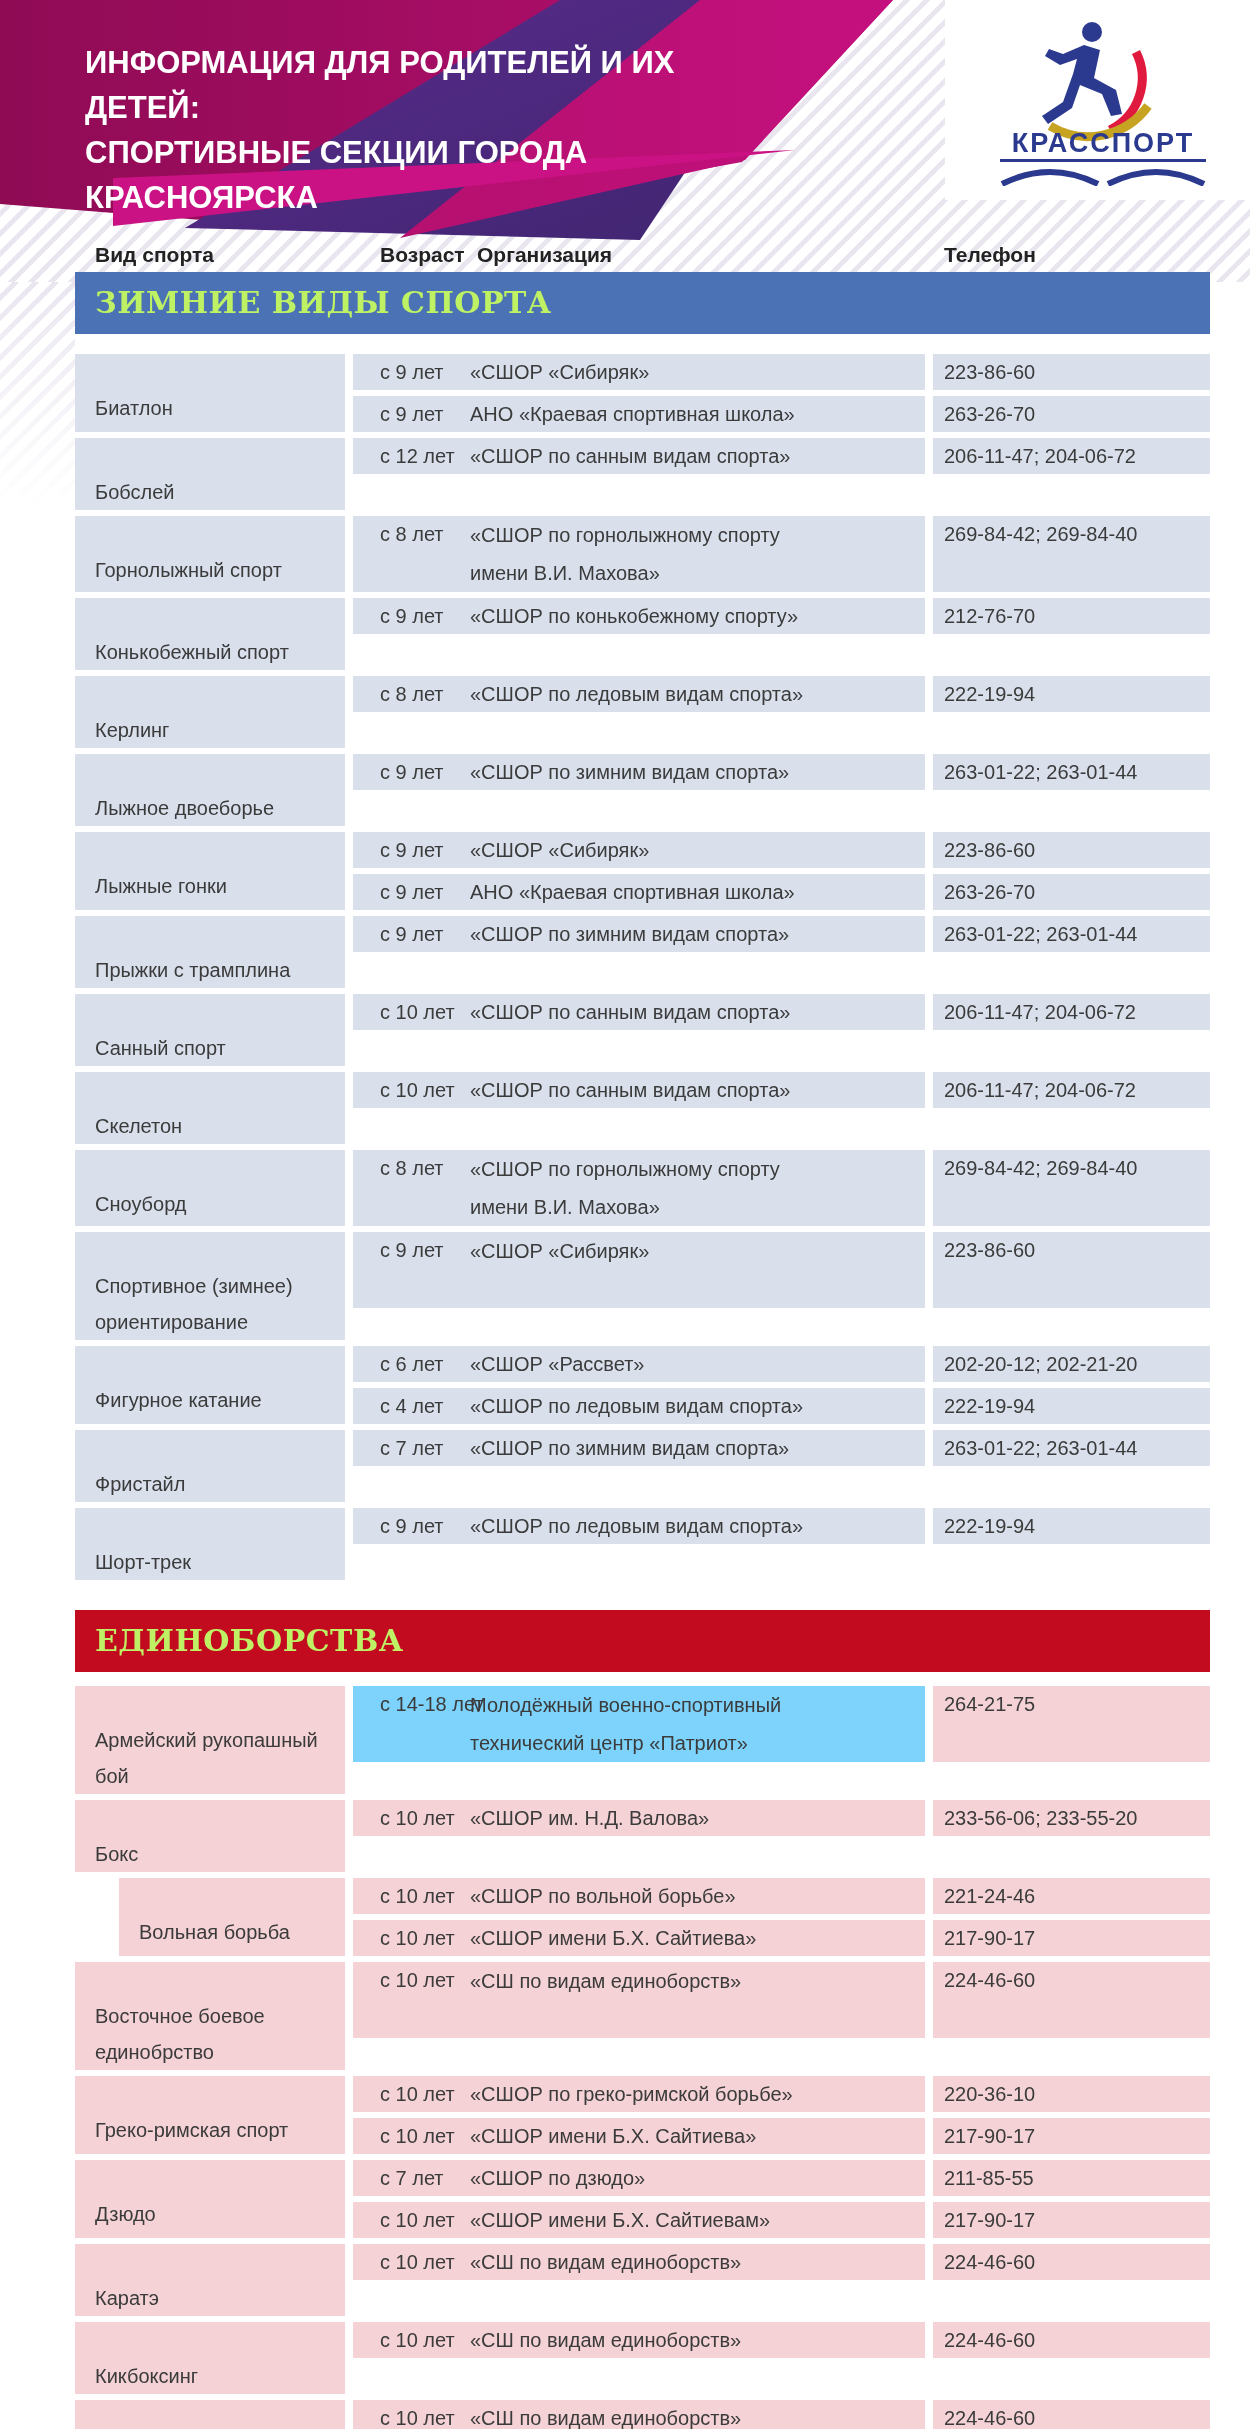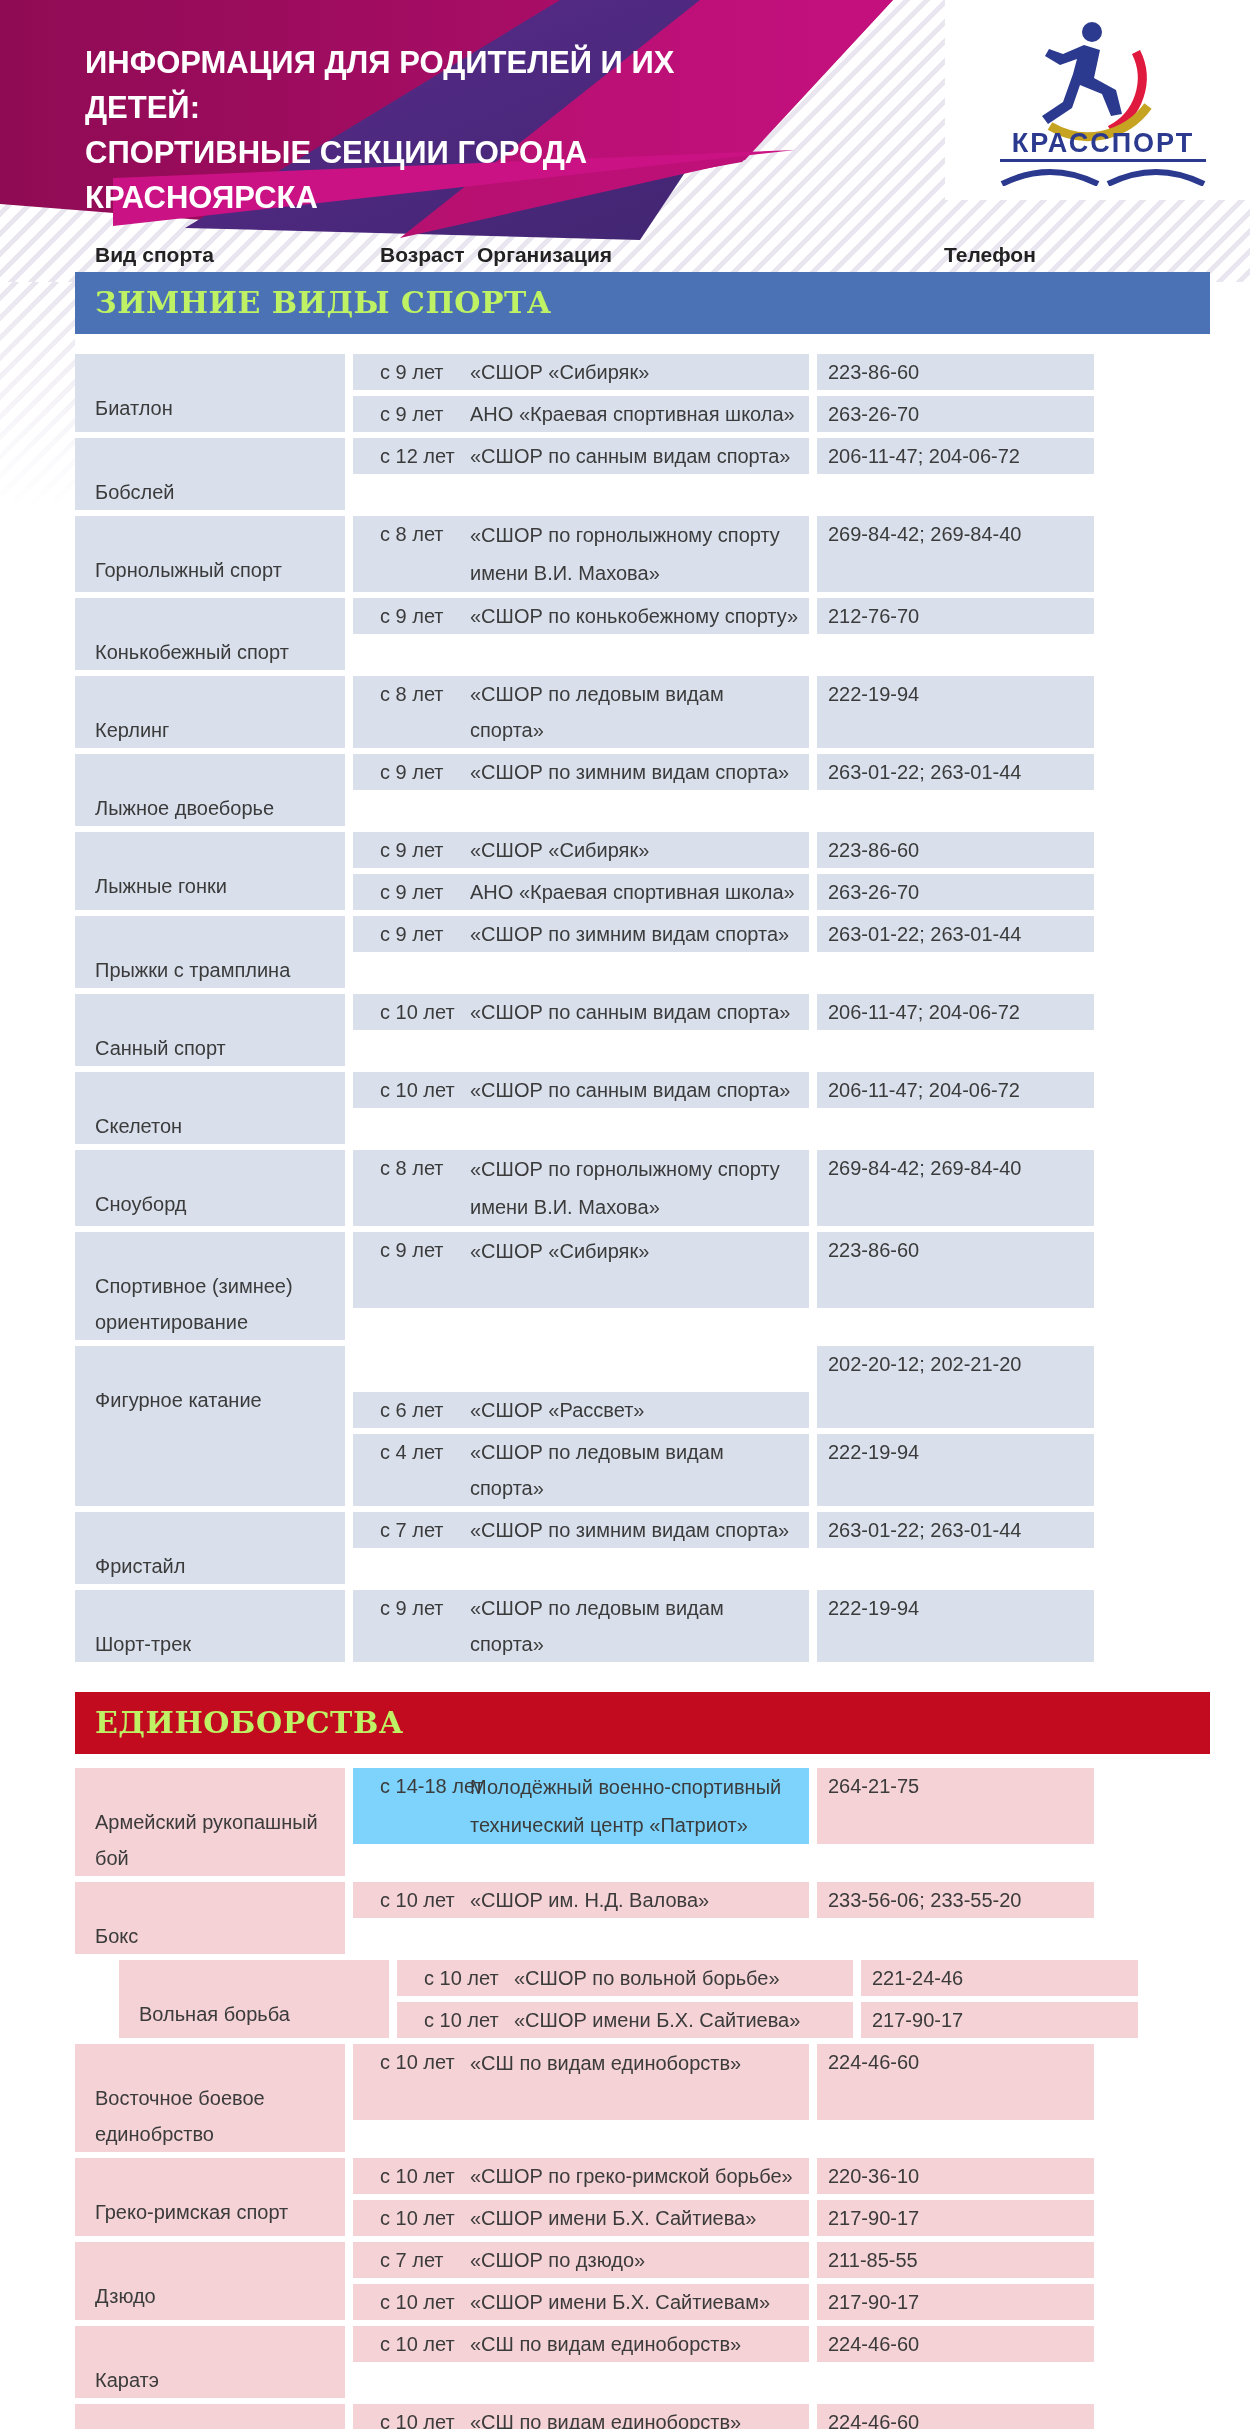--- a/index.html
+++ b/index.html
@@ -41,21 +41,21 @@
   .section{margin-top:0;}
   .section + .section{margin-top:30px;}
   .group{display:flex;margin-bottom:6px;}
   .group:last-child{margin-bottom:0;}
   .gcol1{width:270px;margin-right:8px;box-sizing:border-box;padding:0 10px 0 20px;
     font-size:20px;line-height:36px;white-space:pre-line;}
   .gright{flex:1;}
   .orow{display:flex;min-height:36px;}
   .orow + .orow{margin-top:6px;}
   .orow.tall{min-height:76px;}
-  .block2{width:456px;display:flex;box-sizing:border-box;}
+  .block2{width:572px;display:flex;box-sizing:border-box;}
   .age{width:117px;padding-left:27px;box-sizing:border-box;font-size:20px;line-height:36px;white-space:nowrap;}
   .org{flex:1;font-size:20px;line-height:36px;white-space:pre-line;padding-right:6px;}
   .orow.tall .org{line-height:38px;padding-top:0;}
   .gap{width:8px;}
   .phone-cell{width:277px;box-sizing:border-box;padding-left:11px;font-size:20px;line-height:36px;white-space:nowrap;}
 </style>
 </head>
 <body>
 
 <div class="stripes"></div>
@@ -335,21 +335,21 @@
   </div>
 </div>
   </div>
 
   <div class="group">
     <div class="gcol1" style="background: rgb(217, 224, 236);">
       <span>Фигурное катание</span>
     </div>
     <div class="gright">
   <div class="orow">
-    <div class="block2" style="background: rgb(217, 224, 236); margin-top: 46px;">
+    <div class="block2" style="background: rgb(217, 224, 236);">
       <div class="age">с 6 лет</div>
       <div class="org">«СШОР «Рассвет»</div>
     </div>
     <div class="gap"></div>
     <div class="phone-cell" style="background: rgb(217, 224, 236);">202-20-12; 202-21-20</div>
   </div>
 
   <div class="orow">
     <div class="block2" style="background: rgb(217, 224, 236);">
       <div class="age">с 4 лет</div>

